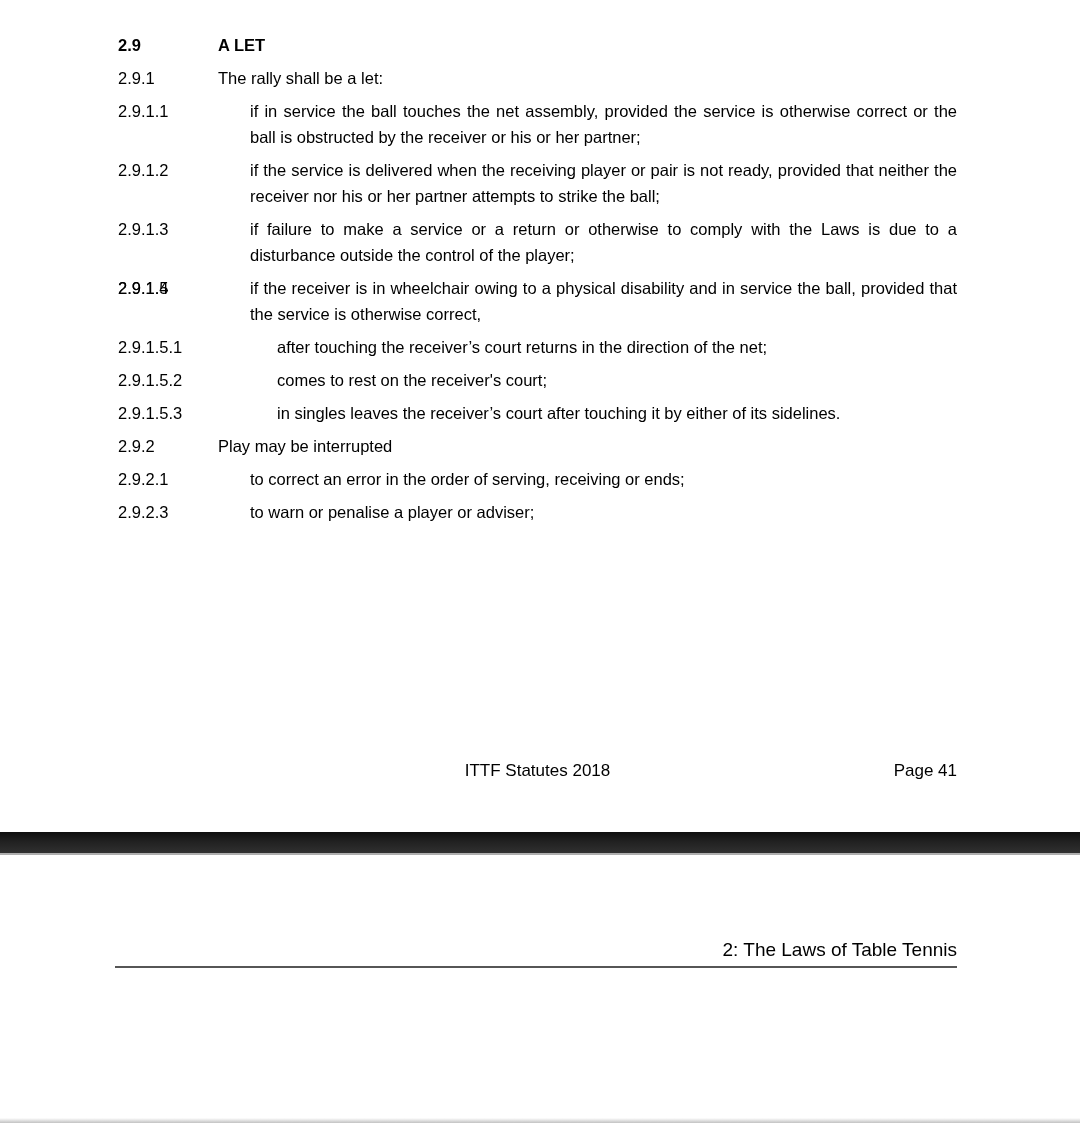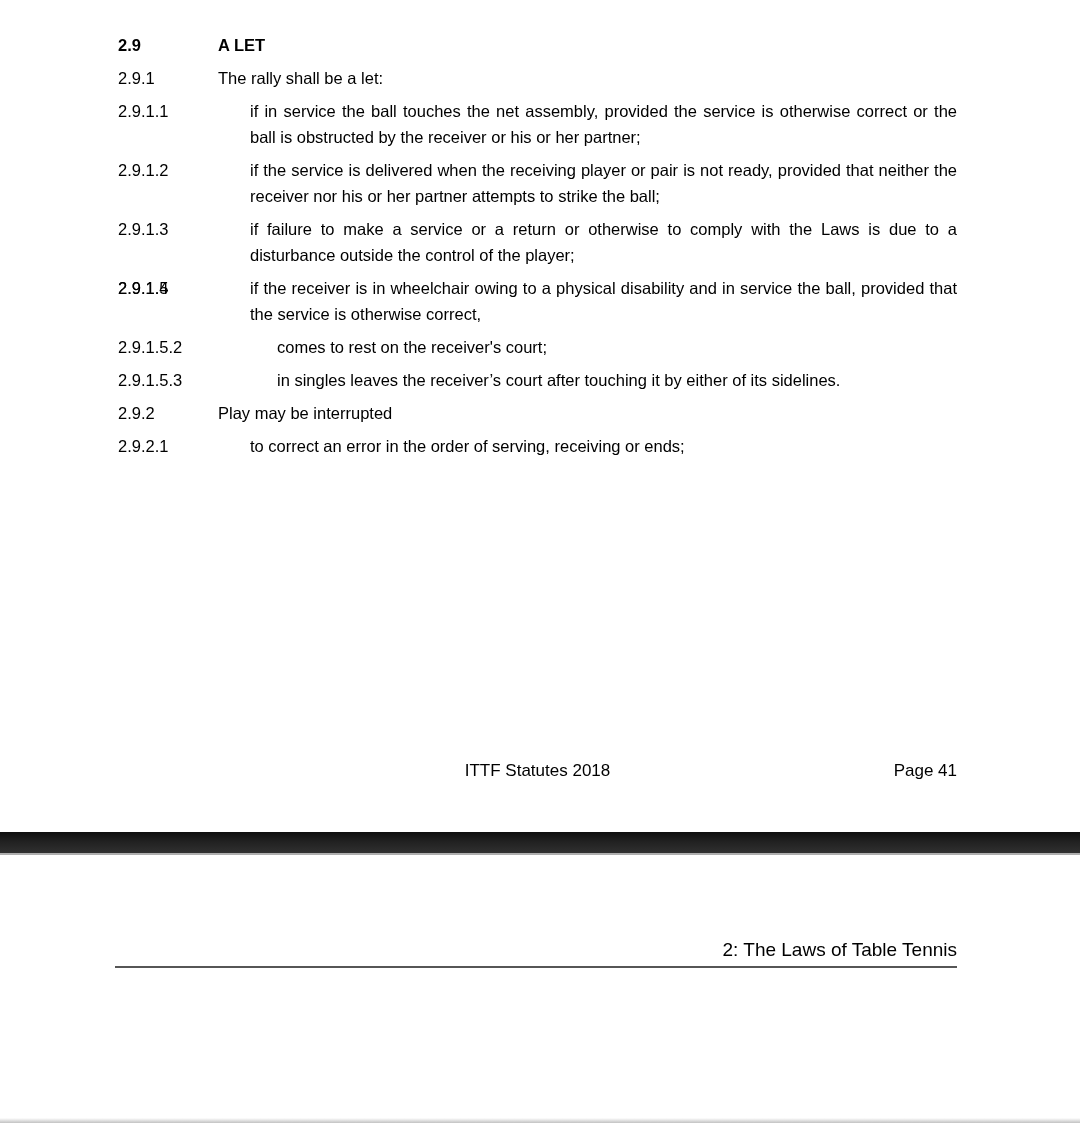--- a/index.html
+++ b/index.html
@@ -74,34 +74,42 @@
           <div class="rule-text">if failure to make a service or a return or otherwise to comply with the Laws is due to a disturbance outside the control of the player;</div>
         </div>
         <div class="rule-row lvl-b">
           <span class="rule-num">2.9.1.4</span>
         </div>
         <div class="rule-row lvl-b">
           <span class="rule-num">2.9.1.5</span>
           <div class="rule-text">if the receiver is in wheelchair owing to a physical disability and in service the ball, provided that the service is otherwise correct,</div>
         </div>
         <div class="rule-row lvl-c">
+          <span class="rule-num">2.9.1.5.1</span>
+          <div class="rule-text">after touching the receiver’s court returns in the direction of the net;</div>
+        </div>
+        <div class="rule-row lvl-c">
           <span class="rule-num">2.9.1.5.2</span>
           <div class="rule-text">comes to rest on the receiver's court;</div>
         </div>
         <div class="rule-row lvl-c">
           <span class="rule-num">2.9.1.5.3</span>
           <div class="rule-text">in singles leaves the receiver’s court after touching it by either of its sidelines.</div>
         </div>
         <div class="rule-row lvl-a">
           <span class="rule-num">2.9.2</span>
           <div class="rule-text">Play may be interrupted</div>
         </div>
         <div class="rule-row lvl-b">
           <span class="rule-num">2.9.2.1</span>
           <div class="rule-text">to correct an error in the order of serving, receiving or ends;</div>
+        </div>
+        <div class="rule-row lvl-b">
+          <span class="rule-num">2.9.2.3</span>
+          <div class="rule-text">to warn or penalise a player or adviser;</div>
         </div>
       </div>
 
     <div class="footer">
       <span class="footer-center">ITTF Statutes 2018</span>
       <span class="footer-right">Page 41</span>
     </div>
   </section>
 
   <div class="separator"></div>

